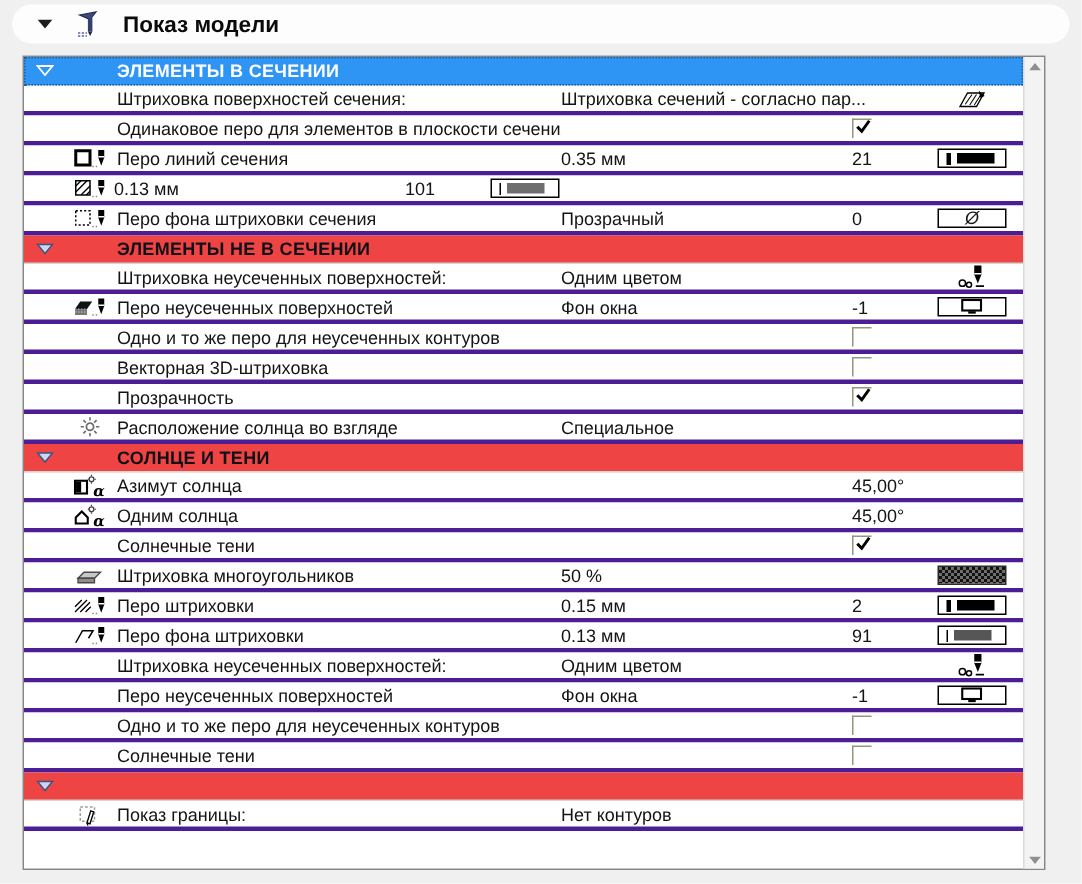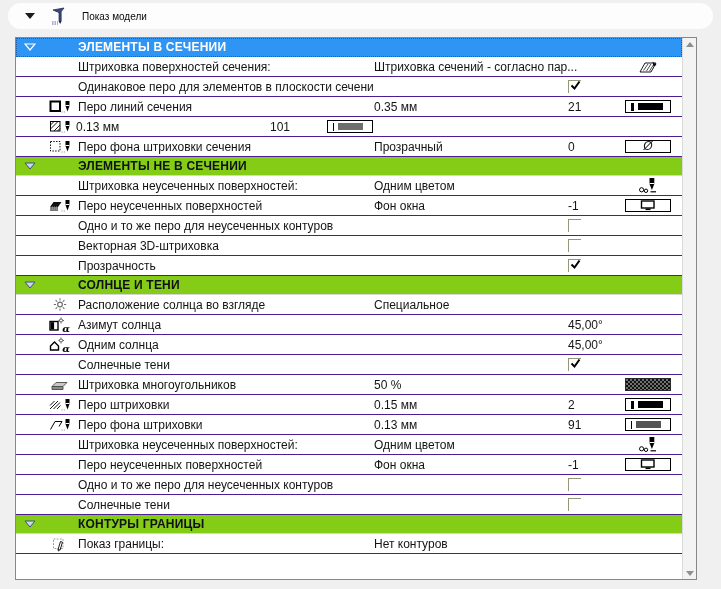--- a/index.html
+++ b/index.html
@@ -10,35 +10,35 @@
     -webkit-font-smoothing:antialiased;
   }
   
   .titlebar{
     position:absolute;left:8px;top:3px;width:705px;height:26px;
     background:#fdfdfd;border-radius:13px;
     display:flex;align-items:center;
   }
   .titlebar .tri{margin-left:17px;display:flex;align-items:center}
   .titlebar .toolicon{margin-left:15px;display:flex;align-items:center}
-  .titlebar .title{margin-left:13px;font-weight:normal;font-size:10px;color:#0a0a0a}
+  .titlebar .title{margin-left:13px;font-weight:bold;font-size:15px;color:#0a0a0a}
 
   
   .table{
     position:absolute;left:15px;top:37px;width:682px;height:543px;
     background:#fff;border:1px solid #878787;
     display:flex;box-sizing:border-box;
   }
   .rowsarea{flex:1;overflow:hidden}
   .row{
     display:flex;align-items:center;height:20px;box-sizing:border-box;
-    border-bottom:1px solid #4c1d95;background:#fff;
+    border-bottom:3px solid #4c1d95;background:#fff;
   }
   .row.sec{
-    height:19px;background:#84cc16;border-bottom:1px solid #d4d4d4;
+    height:19px;background:#ef4444;border-bottom:1px solid #d4d4d4;
   }
   .row.sec .c-label{font-weight:bold;color:#101018;letter-spacing:.2px}
   .row.sec.selected{
     background:#2f95f5;border-bottom:1px dotted #1f5fa8;
     outline:1px dotted #1f5fa8;outline-offset:-1px;
   }
   .row.sec.selected .c-label{color:#fff}
 
   .c-exp{width:28px;flex:0 0 28px;display:flex;justify-content:center;align-items:center}
   .c-icon{width:32px;flex:0 0 32px;display:flex;justify-content:center;align-items:center}
@@ -311,48 +311,48 @@
         <span class="c-value"></span>
         <span class="c-num">
           <span class="cb">
             <svg width="11" height="11" viewBox="0 0 11 11">
               <path d="M1.5 5.5 l3 3 l5 -7" fill="none" stroke="#000" stroke-width="2"></path>
             </svg>
           </span>
         </span>
         <span class="c-prev"></span>
       </div>
-      <div class="row sec">
-        <span class="c-exp">
-          <span class="icon">
-            <svg width="12" height="8" viewBox="0 0 12 8">
-              <polygon points="1,1 11,1 6,7" fill="#ccd8ef" stroke="#3f5280" stroke-width="1"></polygon>
-            </svg>
-          </span>
-        </span>
-        <span class="c-icon"></span>
-        <span class="c-label">СОЛНЦЕ И ТЕНИ</span>
-        <span class="c-value"></span>
-        <span class="c-num"></span>
-        <span class="c-prev"></span>
-      </div>
       <div class="row">
         <span class="c-exp"></span>
         <span class="c-icon">
           <span class="icon">
             <svg width="16" height="15" viewBox="0 0 16 15">
               <circle cx="8" cy="7.5" r="2.4" fill="#fff" stroke="#6e6e6e" stroke-width="1.2"></circle>
               <g stroke="#6e6e6e" stroke-width="1.1">
                 <path d="M8 1.2 v2.2 M8 11.6 v2.2 M1.8 7.5 h2.2 M12 7.5 h2.2 M3.6 3.1 l1.6 1.6 M10.8 10.3 l1.6 1.6 M12.4 3.1 l-1.6 1.6 M5.2 10.3 l-1.6 1.6"></path>
               </g>
             </svg>
           </span>
         </span>
         <span class="c-label">Расположение солнца во взгляде</span>
         <span class="c-value">Специальное</span>
+        <span class="c-num"></span>
+        <span class="c-prev"></span>
+      </div>
+      <div class="row sec">
+        <span class="c-exp">
+          <span class="icon">
+            <svg width="12" height="8" viewBox="0 0 12 8">
+              <polygon points="1,1 11,1 6,7" fill="#ccd8ef" stroke="#3f5280" stroke-width="1"></polygon>
+            </svg>
+          </span>
+        </span>
+        <span class="c-icon"></span>
+        <span class="c-label">СОЛНЦЕ И ТЕНИ</span>
+        <span class="c-value"></span>
         <span class="c-num"></span>
         <span class="c-prev"></span>
       </div>
       <div class="row">
         <span class="c-exp"></span>
         <span class="c-icon">
           <span class="icon">
             <svg width="22" height="16" viewBox="0 0 22 16">
               <rect x="1" y="4.5" width="8" height="8.5" fill="#fff" stroke="#000" stroke-width="1.4"></rect>
               <rect x="1.7" y="5.2" width="3.4" height="7.1" fill="#000"></rect>
@@ -526,21 +526,20 @@
       </div>
       <div class="row sec">
         <span class="c-exp">
           <span class="icon">
             <svg width="12" height="8" viewBox="0 0 12 8">
               <polygon points="1,1 11,1 6,7" fill="#ccd8ef" stroke="#3f5280" stroke-width="1"></polygon>
             </svg>
           </span>
         </span>
         <span class="c-icon"></span>
-        <span class="c-label">КОНТУРЫ ГРАНИЦЫ</span>
         <span class="c-value"></span>
         <span class="c-num"></span>
         <span class="c-prev"></span>
       </div>
       <div class="row">
         <span class="c-exp"></span>
         <span class="c-icon">
           <span class="icon">
             <svg width="18" height="16" viewBox="0 0 18 16">
               <rect x="2.5" y="3" width="9.5" height="9.5" fill="none" stroke="#9a9a9a" stroke-width="1" stroke-dasharray="1.8 1.4"></rect>

